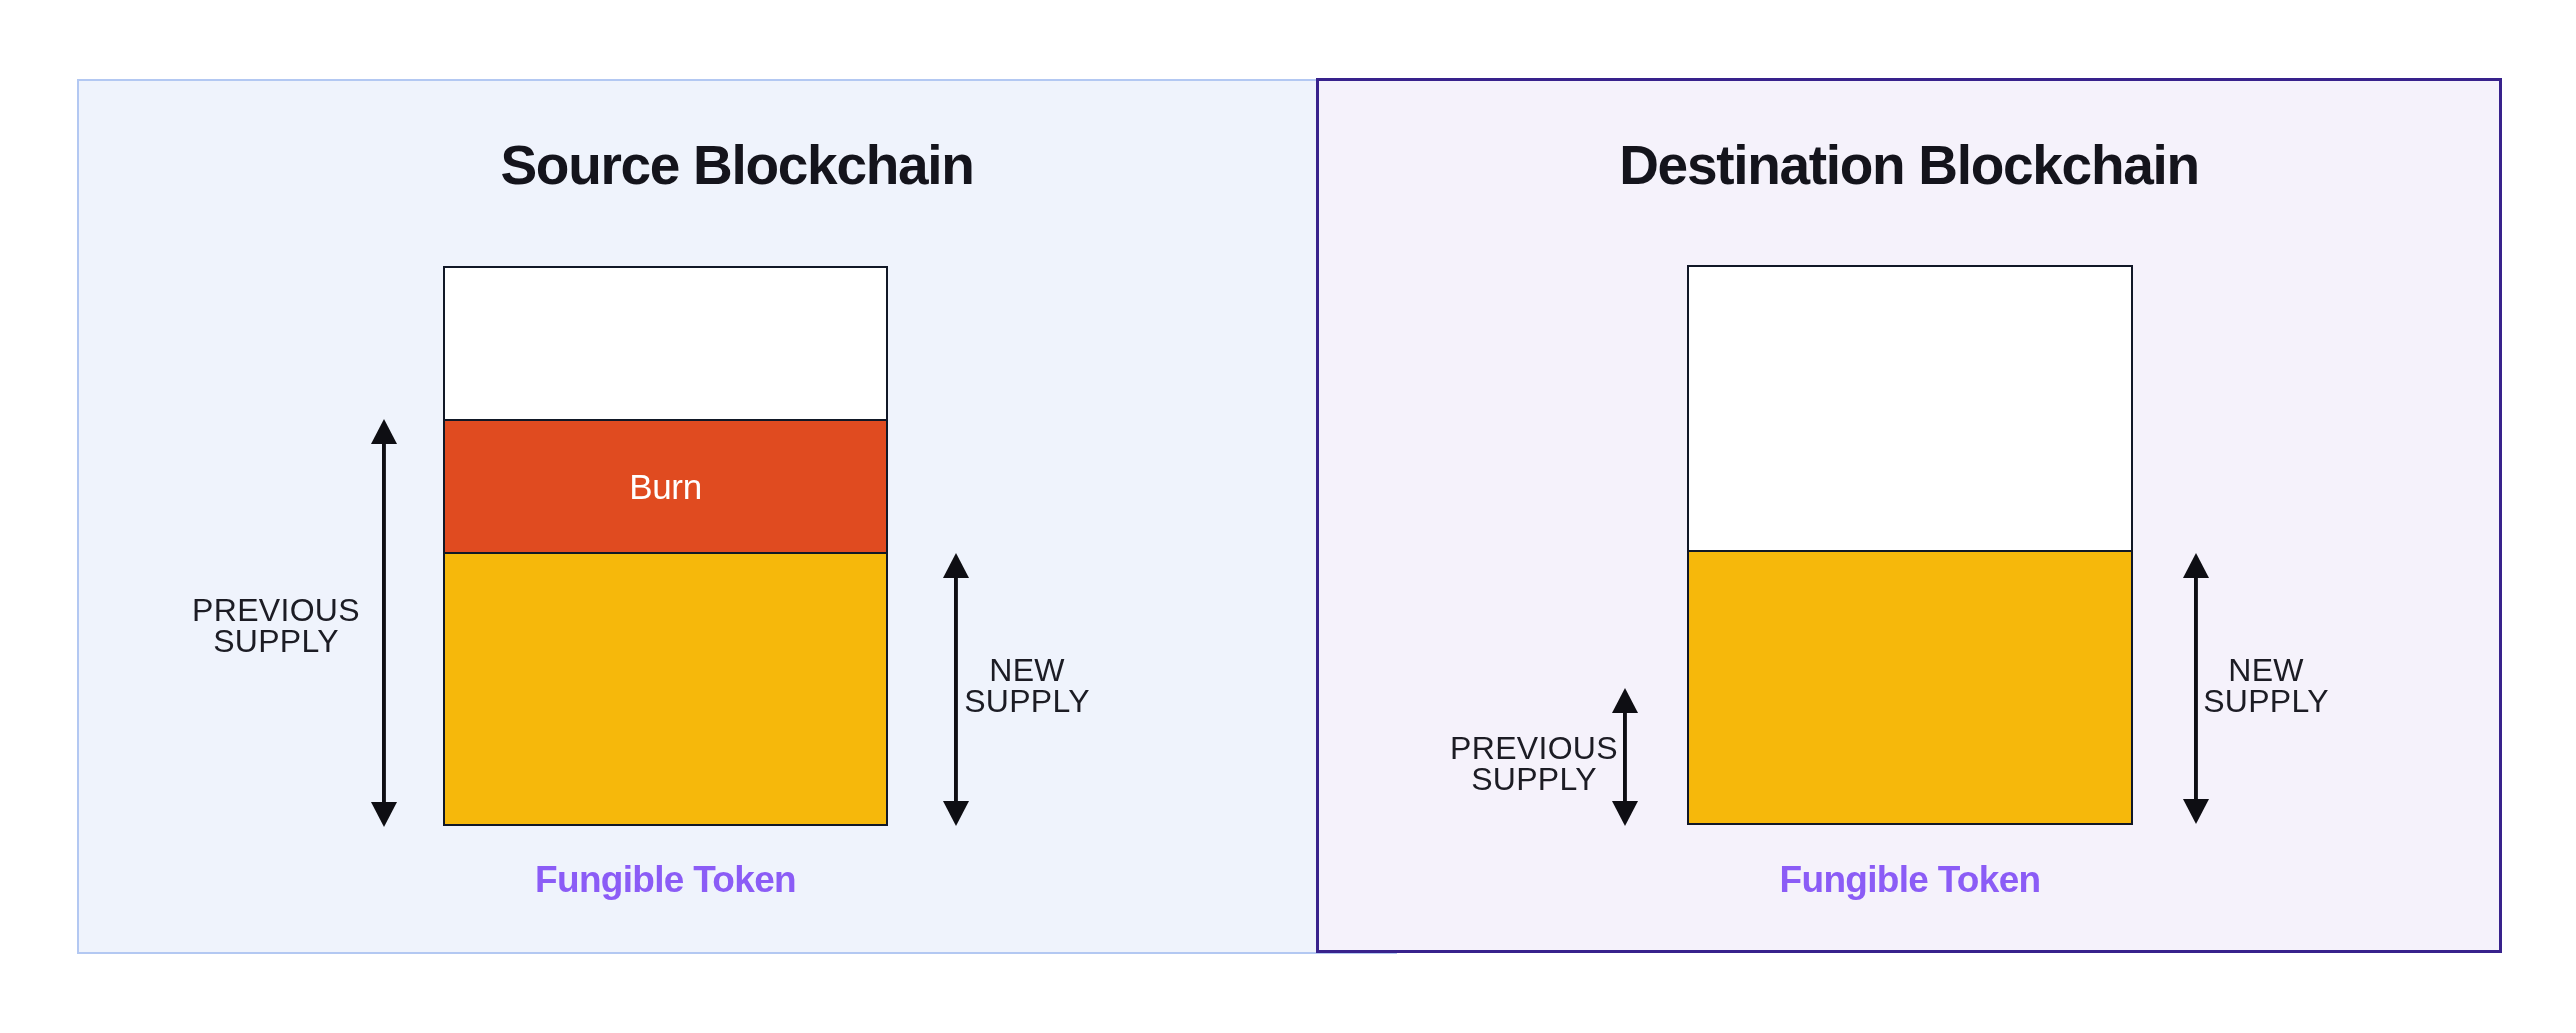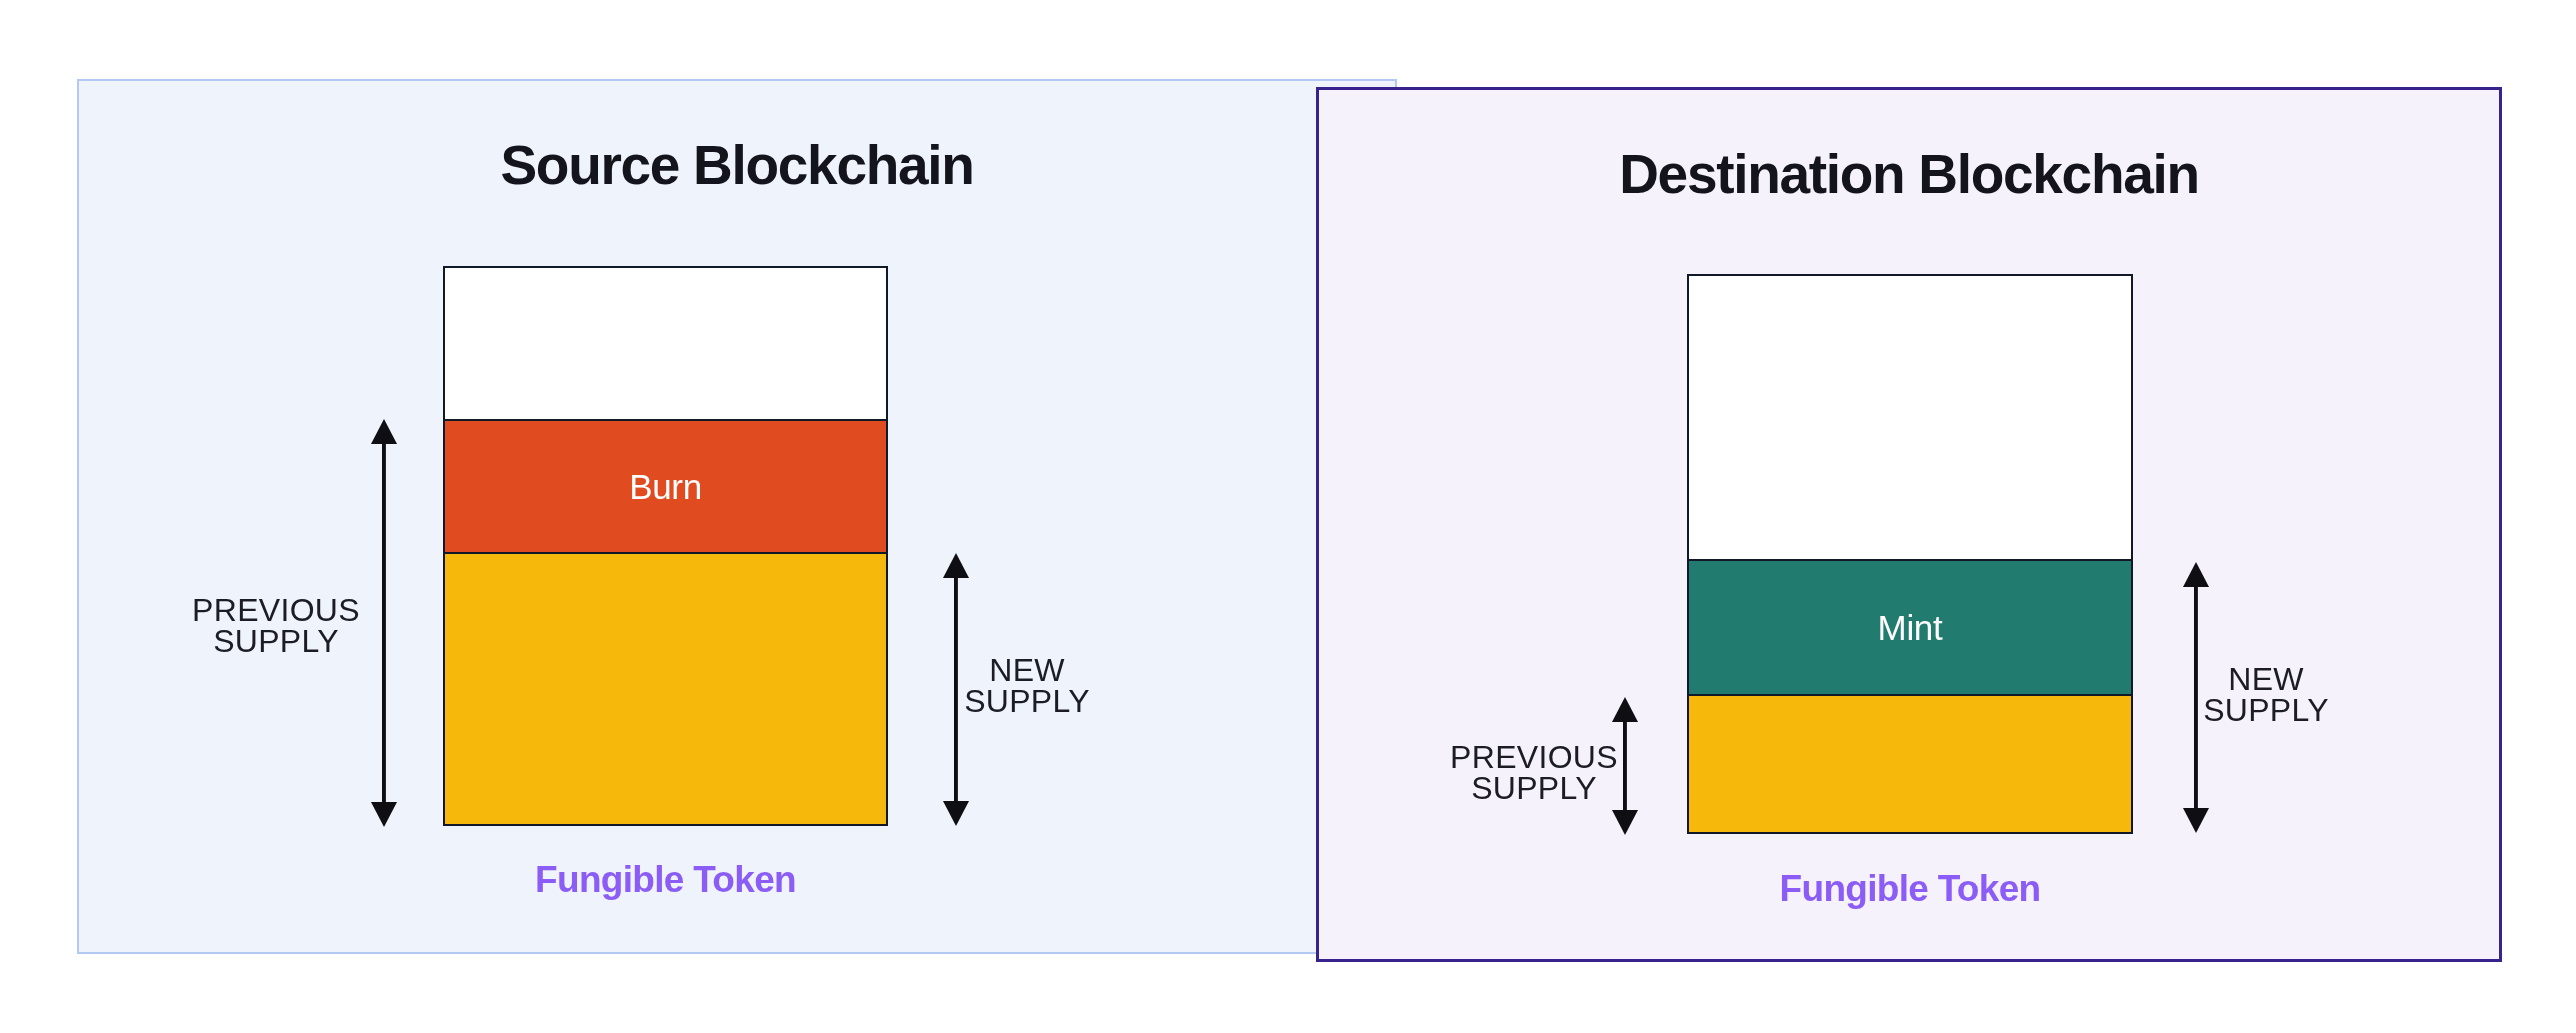--- a/index.html
+++ b/index.html
@@ -6,21 +6,21 @@
   .stage {
     position: relative;
     width: 2576px;
     height: 1033px;
     background: #ffffff;
     font-family: "Liberation Sans", sans-serif;
     overflow: hidden;
   }
   .panel { position: absolute; box-sizing: border-box; }
   .panel.src { left:77px; top:79px; width:1320px; height:875px; border:2.6px solid #b3c8f2; background:#eff3fc; }
-  .panel.dst { left:1316px; top:87px; width:1186px; height:875px; border:3.9px solid #38228c; background:#f5f2fb; }
+  .panel.dst { left:1316px; top:78px; width:1186px; height:875px; border:3.9px solid #38228c; background:#f5f2fb; }
 
   .panel-title {
     position:absolute; left:0; right:0; top:57px;
     text-align:center; font-size:55px; font-weight:700;
     letter-spacing:-1.3px; color:#14141c; line-height:55px;
   }
 
   .token-box {
     position:absolute; display:flex; flex-direction:column;
     background:#4d7c0f; border:2.6px solid #111827; box-sizing:border-box;
@@ -99,23 +99,20 @@
     <div class="supply-label new-label" style="color: rgb(28, 28, 36);">NEW SUPPLY</div>
 
     <div class="token-label">Fungible Token</div>
   </div>
 
   <div class="panel dst" style="background-color: rgb(245, 242, 251); border-color: rgb(56, 34, 140);">
     <div class="panel-title">Destination Blockchain</div>
 
     <div class="token-box" style="border-color: rgb(17, 24, 39);">
       <div class="sec-empty" style="background-color: rgb(255, 255, 255); border-bottom-color: rgb(17, 24, 39);"></div>
-      <div class="sec-action" style="background-color: rgb(33, 123, 110); border-bottom-color: rgb(17, 24, 39);">
-        <span class="action-label">Mint</span>
-      </div>
       <div class="sec-supply" style="background-color: rgb(246, 184, 11);"></div>
     </div>
 
     <div class="v-arrow arrow-prev"></div>
     <div class="supply-label prev-label" style="color: rgb(28, 28, 36);">PREVIOUS SUPPLY</div>
 
     <div class="v-arrow arrow-new"></div>
     <div class="supply-label new-label" style="color: rgb(28, 28, 36);">NEW SUPPLY</div>
 
     <div class="token-label">Fungible Token</div>

